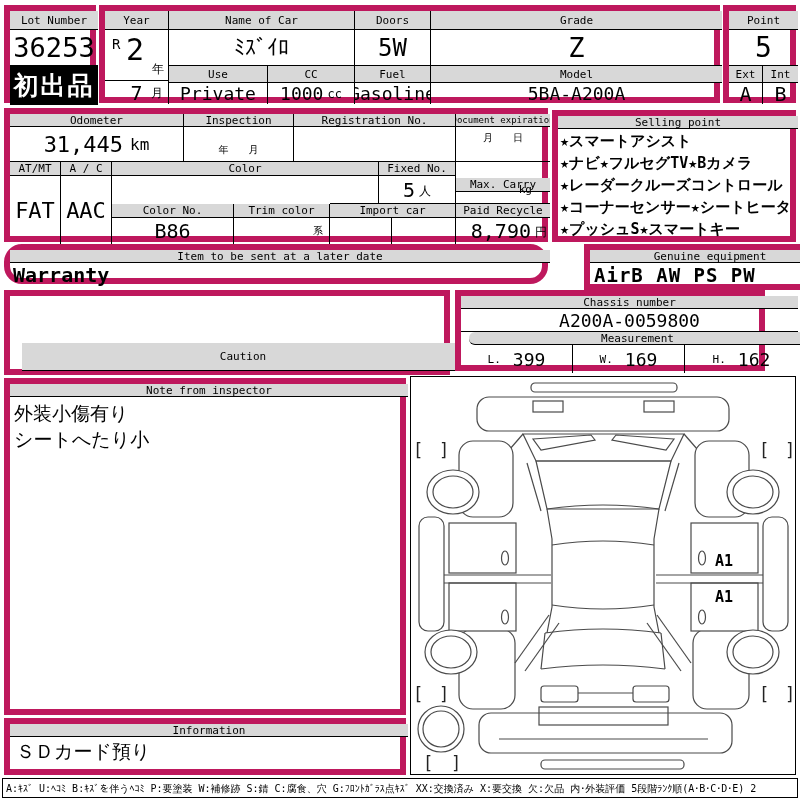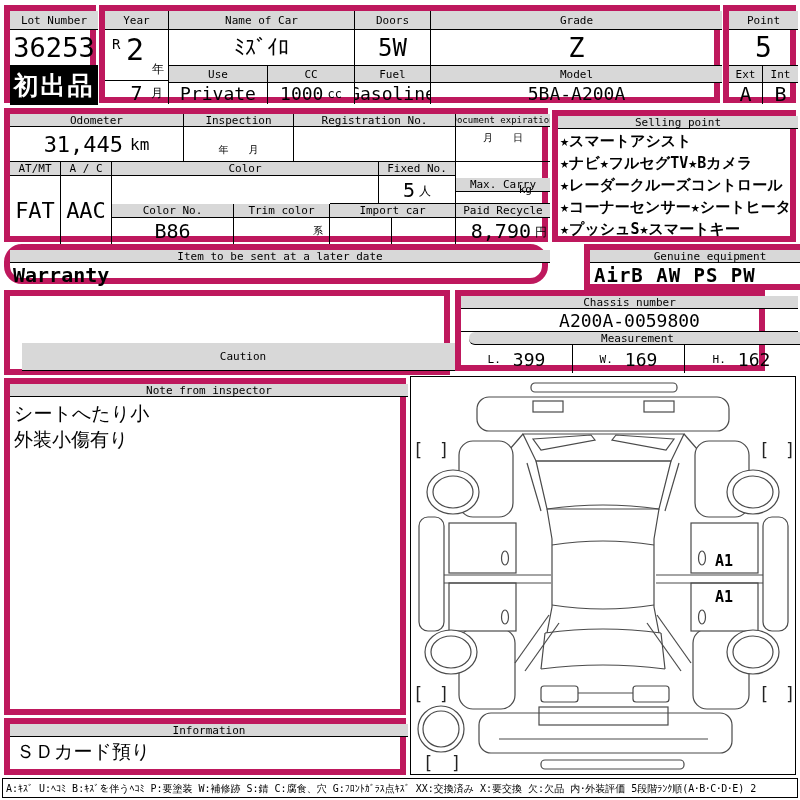--- a/index.html
+++ b/index.html
@@ -170,22 +170,22 @@
     </div>
     <div class="cell" style="left:224px;top:49px;width:113px;height:28px;">
       <span class="v11" style="margin-right:12px;">H.</span>
       <span class="v18">162</span>
     </div>
   </div>
 
   <div class="block" style="left:4px;top:378px;width:402px;height:337px;">
     <div class="cell hdr bb" style="left:0;top:0;width:398px;height:13px;">Note from inspector</div>
     <div style="position:absolute;left:4px;top:16px;width:392px;">
+      <div class="note-line">外装小傷有り</div>
       <div class="note-line">シートへたり小</div>
-      <div class="note-line">外装小傷有り</div>
     </div>
   </div>
 
   <div class="block" style="left:4px;top:718px;width:402px;height:57px;">
     <div class="cell hdr bb" style="left:0;top:0;width:398px;height:13px;">Information</div>
     <div class="cell left" style="left:0;top:13px;width:398px;height:30px;padding-left:6px;font-size:19px;font-weight:500;">ＳＤカード預り</div>
   </div>
 
   <div class="tblock" style="left:410px;top:376px;width:386px;height:399px;">
     <svg width="384" height="397" viewBox="0 0 384 397">

